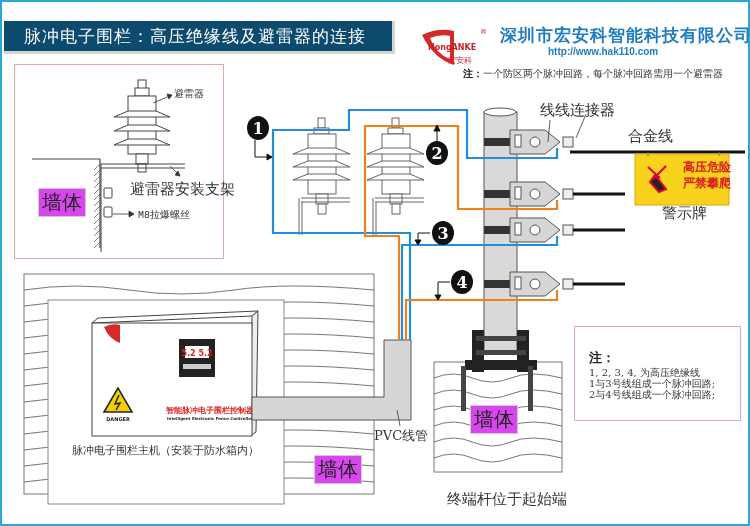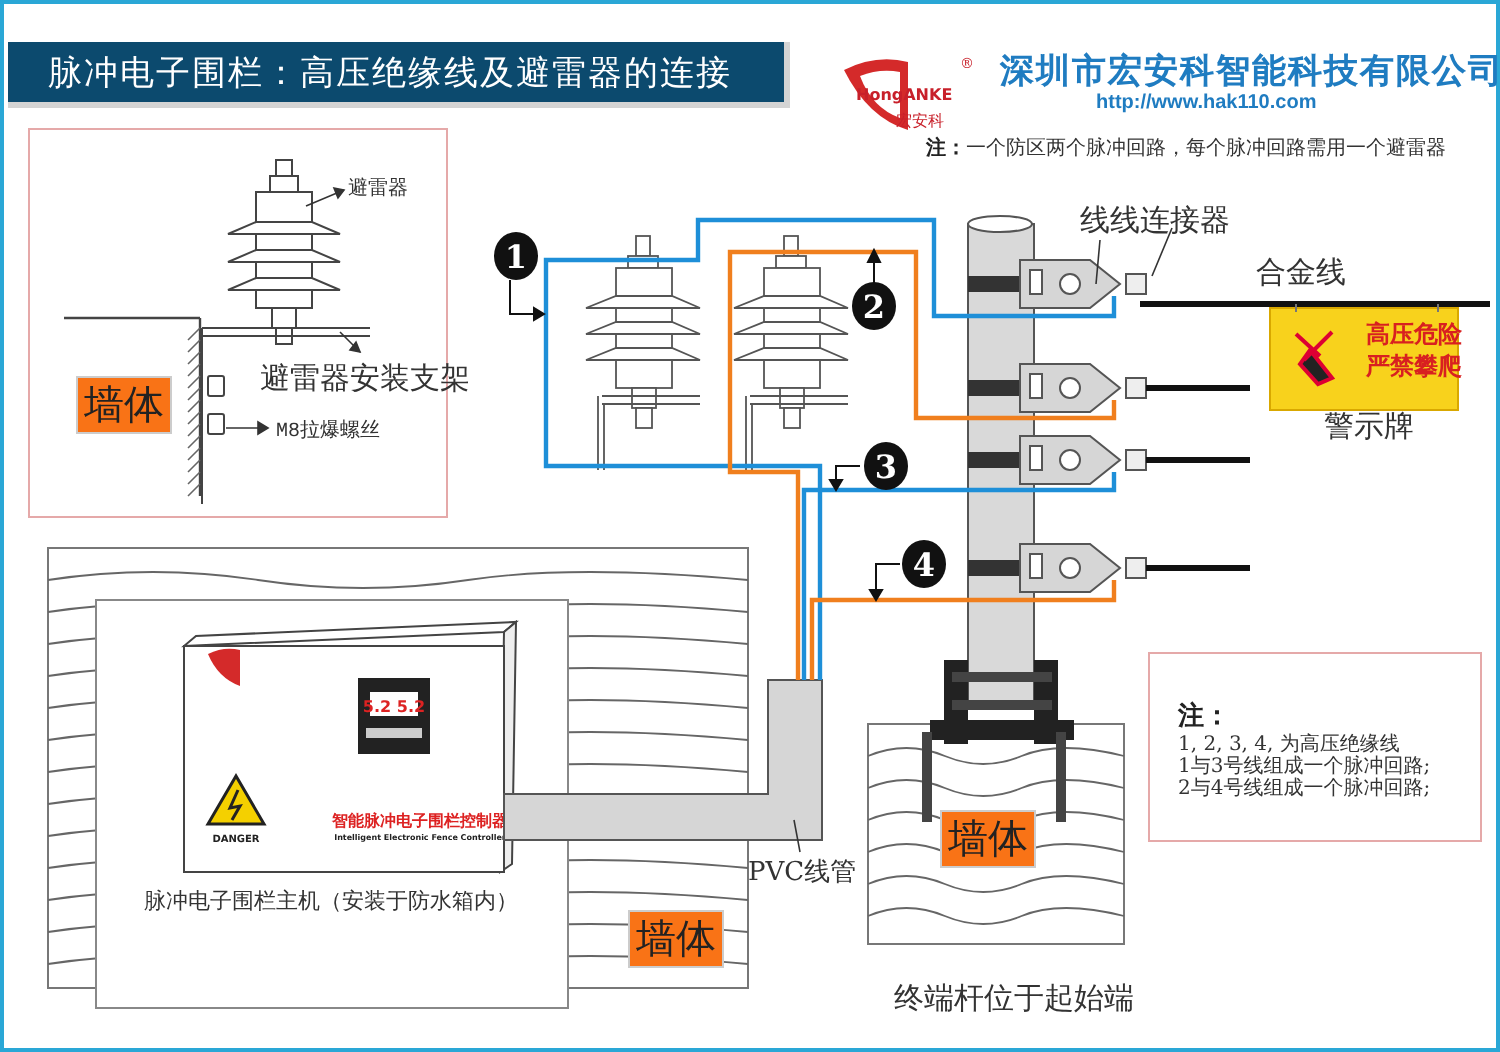--- a/index.html
+++ b/index.html
@@ -11,21 +11,21 @@
   .company { position:absolute; left:500px; top:24px; color:#1f7cc1; font-family:"DejaVu Sans", sans-serif; font-size:17px; font-weight:bold; letter-spacing:1px; white-space:nowrap; }
   .url { position:absolute; left:548px; top:46px; color:#1f7cc1; font-family:Liberation Sans, sans-serif; font-size:10px; font-weight:bold; white-space:nowrap; }
   .note-top { position:absolute; left:425px; top:67px; font-size:10px; color:#333; white-space:nowrap;margin-left:38px; }
   .note-top b { color:#222; }
   .txt { position:absolute; white-space:nowrap; color:#333; }
   .note-box { position:absolute; left:574px; top:326px; width:165px; height:93px; border:1px solid #e5a9a9; background:#fff; }
   .note-box .h { position:absolute; left:14px; top:22px; font-size:13px; font-weight:bold; color:#222; }
   .note-box .l { position:absolute; left:14px; font-size:10px; line-height:11px; color:#333; white-space:nowrap; }
   .inset { position:absolute; left:14px; top:64px; width:208px; height:193px; border:1px solid #e5a9a9; }
   svg { position:absolute; left:0; top:0; }
-  .wall-label { position:absolute; background:#f97316; border:1px solid #ccc; font-size:20px; color:#222; padding:0 3px; }
+  .wall-label { position:absolute; background:#d946ef; border:1px solid #ccc; font-size:20px; color:#222; padding:0 3px; }
 </style>
 </head>
 <body>
 
 <div class="frame"></div>
 
 <div class="title-bar">
   <span>脉冲电子围栏：高压绝缘线及避雷器的连接</span>
 </div>
 

